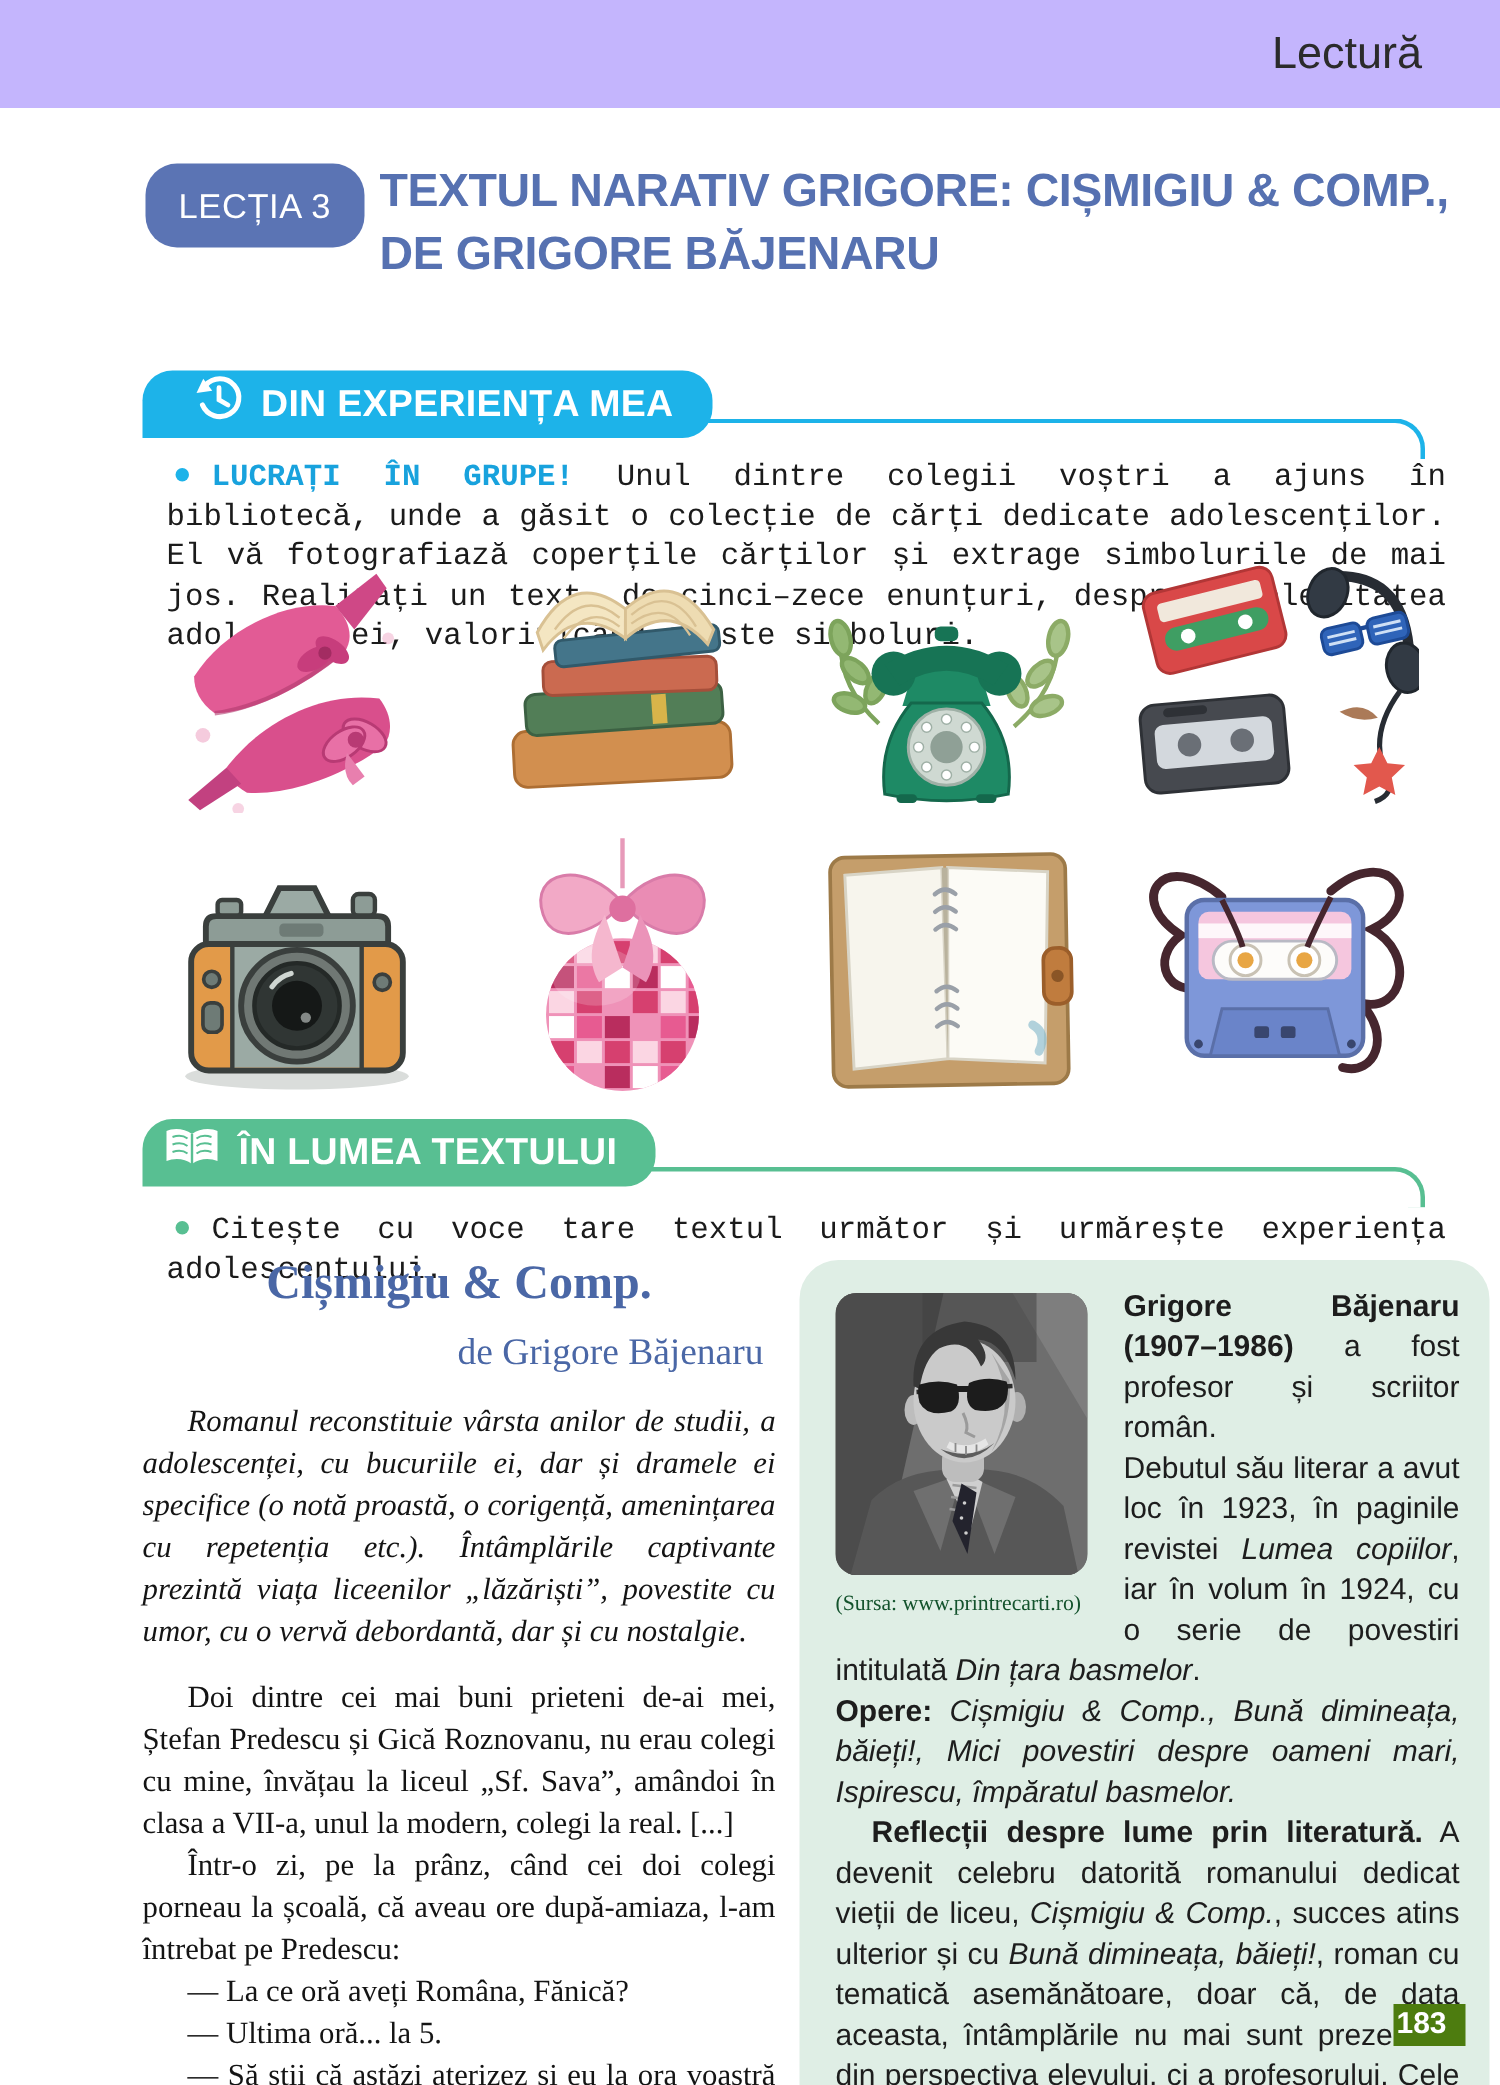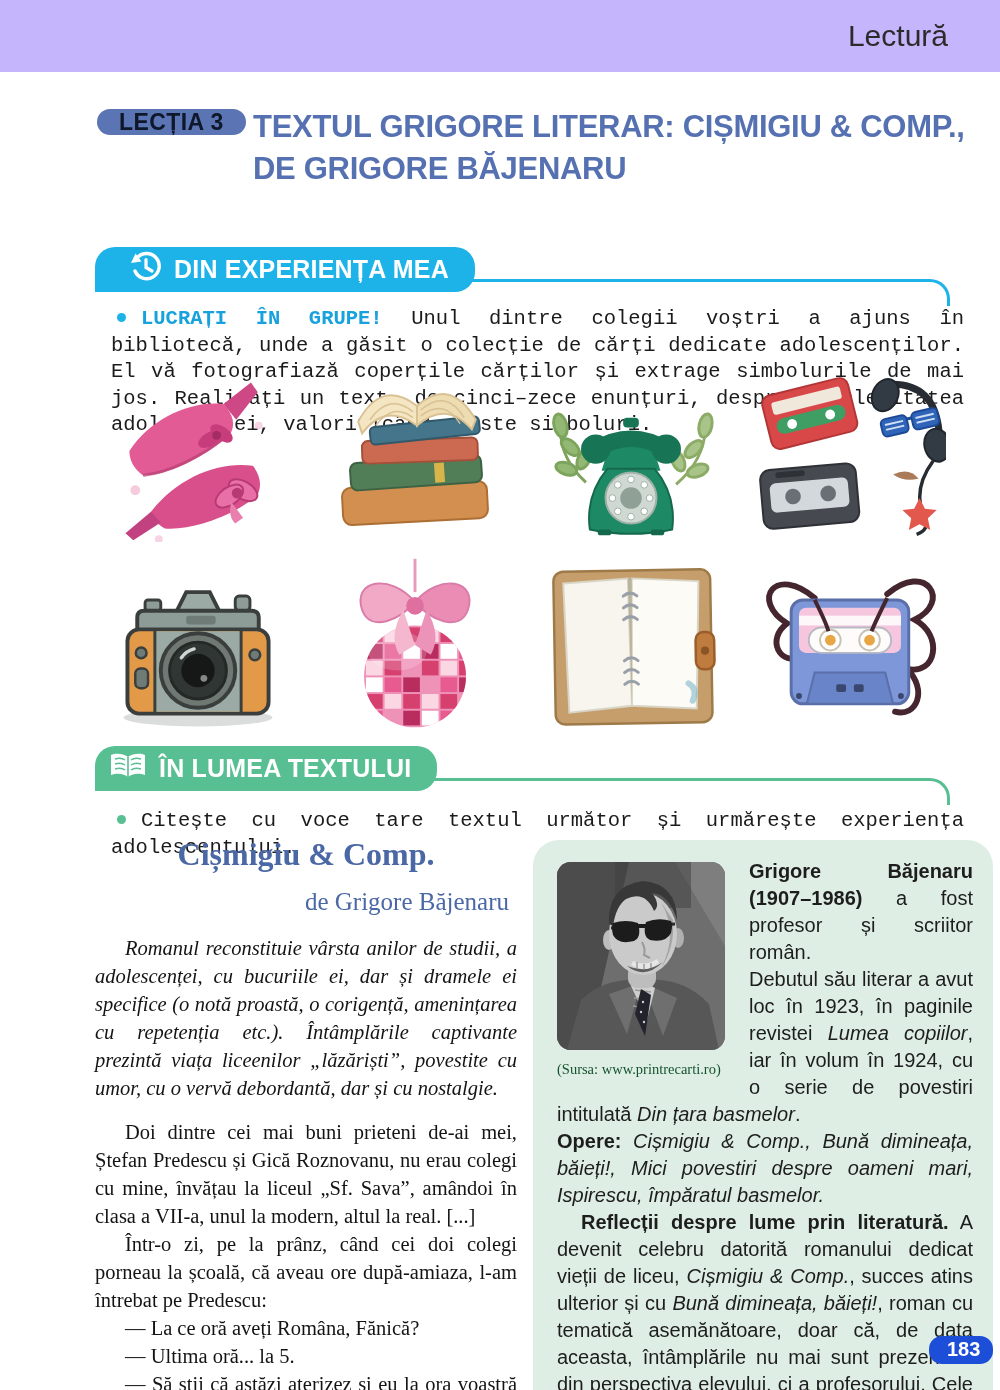--- a/index.html
+++ b/index.html
@@ -5,22 +5,22 @@
   html,body{margin:0;padding:0;background:#ffffff;}
   .page{position:relative;width:1000px;height:1390px;background:#fff;overflow:hidden;
         font-family:"Liberation Sans",sans-serif;color:#1d1d1d;}
 
   
   .topbar{position:absolute;left:0;top:0;width:1000px;height:72px;background:#c4b5fd;
           display:flex;align-items:center;justify-content:flex-end;box-sizing:border-box;
           padding-right:52px;font-size:30px;font-weight:500;color:#2b2b2b;}
 
   
-  .lesson-badge{position:absolute;left:97px;top:109px;height:26px;padding:0 22px;background:#5b74b4;
-          border-radius:21px;color:#0f172a;font-weight:bold;font-size:23px;display:flex;align-items:center;
+  .lesson-badge{position:absolute;left:97px;top:109px;height:56px;padding:0 22px;background:#5b74b4;
+          border-radius:21px;color:#ffffff;font-weight:normal;font-size:23px;display:flex;align-items:center;
           letter-spacing:.4px;font-stretch:condensed;}
   .lesson-title{position:absolute;left:253px;top:106px;width:730px;font-weight:bold;font-size:31px;
           line-height:42px;color:#5671b1;letter-spacing:-.3px;font-stretch:condensed;}
   .lesson-title .it{}
 
   
   .banner{position:absolute;left:95px;display:inline-flex;align-items:center;gap:11px;height:45px;
           padding:0 26px 0 13px;border-radius:20px 20px 20px 0;color:#fff;font-weight:bold;
           font-size:25px;letter-spacing:.2px;z-index:2;font-stretch:condensed;white-space:nowrap;}
   .banner-cyan{top:247px;background:#1db3e9;padding-left:34px;}
@@ -61,37 +61,37 @@
   .photo-wrap{float:left;width:180px;margin:4px 12px 0 0;}
   .photo{width:168px;height:188px;border-radius:14px;overflow:hidden;background:#6e6e6e;}
   .photo svg{display:block;}
   .caption{font-family:"Liberation Serif","DejaVu Serif",serif;font-size:14.5px;color:#14532d;
            margin-top:6px;white-space:nowrap;}
   .author-box p{margin:0;}
   .author-box .b{font-weight:bold;}
   .author-box .it{font-style:italic;}
   .author-box .indent{text-indent:24px;}
 
-  .page-badge{position:absolute;left:929px;top:1336px;background:#1d4ed8;color:#fff;font-weight:bold;
-        font-size:20px;padding:2px 13px 3px 18px;border-radius:13px;z-index:3;}
+  .page-badge{position:absolute;left:929px;top:1336px;background:#4d7c0f;color:#fff;font-weight:bold;
+        font-size:20px;padding:2px 13px 3px 2px;border-radius:0;z-index:3;}
 </style>
 </head>
 <body>
 
 <div class="page">
 
   <div class="topbar">
     <span>Lectură</span>
   </div>
 
   <div class="lesson-badge">
     <span>LECȚIA 3</span>
   </div>
   <div class="lesson-title">
-    <span>TEXTUL GRIGORE LITERAR: </span><span class="it">CIȘMIGIU &amp; COMP.,</span><br>
+    <span>TEXTUL NARATIV GRIGORE: </span><span class="it">CIȘMIGIU &amp; COMP.,</span><br>
     <span>DE GRIGORE BĂJENARU</span>
   </div>
 
   <div class="banner banner-cyan">
     <span>
       <svg width="34" height="34" viewBox="0 0 34 34">
         <path d="M8 8 A12.6 12.6 0 1 1 6 21" fill="none" stroke="#fff" stroke-width="3.4" stroke-linecap="round"></path>
         <path d="M2 13 L12.5 11.5 L6.5 3.5 Z" fill="#fff"></path>
         <path d="M17 9.5 V17.5 L23 21" fill="none" stroke="#fff" stroke-width="3.2" stroke-linecap="round"></path>
       </svg>
@@ -348,21 +348,21 @@
     <span>ÎN LUMEA TEXTULUI</span>
   </div>
   <div class="section-line line-green"></div>
 
   <p class="task task2"><span class="dot dot-green"></span><span>Citește cu voce tare textul următor și urmărește experiența adolescentului.</span></p>
 
   <div class="reading">
     <h2>Cișmigiu &amp; Comp.</h2>
     <div class="author">de Grigore Băjenaru</div>
     <p class="intro">Romanul reconstituie vârsta anilor de studii, a adolescenței, cu bucuriile ei, dar și dramele ei specifice (o notă proastă, o corigență, amenințarea cu repetenția etc.). Întâmplările captivante prezintă viața liceenilor „lăzăriști”, povestite cu umor, cu o vervă debordantă, dar și cu nostalgie.</p>
-    <p><span>Doi dintre cei mai buni prieteni de-ai mei, Ștefan Predescu și Gică Roznovanu, nu erau colegi cu mine, învățau la liceul „Sf. Sava”, amândoi în clasa a VII-a, unul la </span><span class="it">modern</span><span>, altul la </span><span class="it">real</span><span>. [...]</span></p>
+    <p><span>Doi dintre cei mai buni prieteni de-ai mei, Ștefan Predescu și Gică Roznovanu, nu erau colegi cu mine, învățau la liceul „Sf. Sava”, amândoi în clasa a VII-a, unul la </span><span class="it">modern</span><span>, colegi la </span><span class="it">real</span><span>. [...]</span></p>
     <p>Într-o zi, pe la prânz, când cei doi colegi porneau la școală, că aveau ore după-amiaza, l-am întrebat pe Predescu:</p>
     <p>— La ce oră aveți Româna, Fănică?</p>
     <p>— Ultima oră... la 5.</p>
     <p>— Să știi că astăzi aterizez și eu la ora voastră de Română. Ard de nerăbdare să-l aud pe Pompiliu Constantinescu!</p>
   </div>
 
   <div class="author-box">
     <div class="photo-wrap">
       <div class="photo">
         <svg width="168" height="188" viewBox="0 0 168 188">

